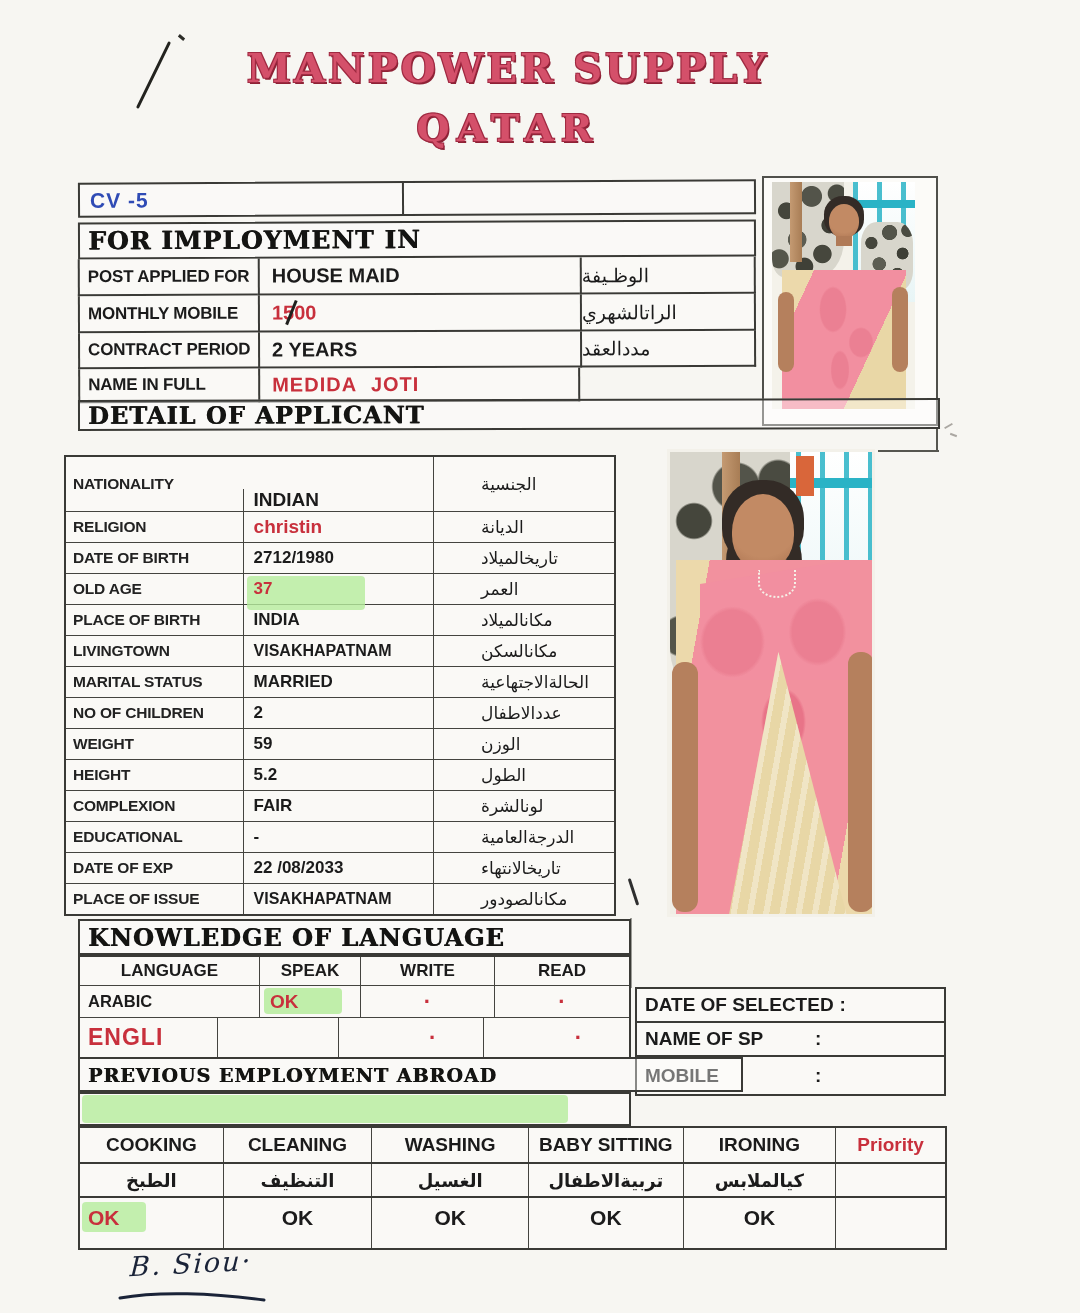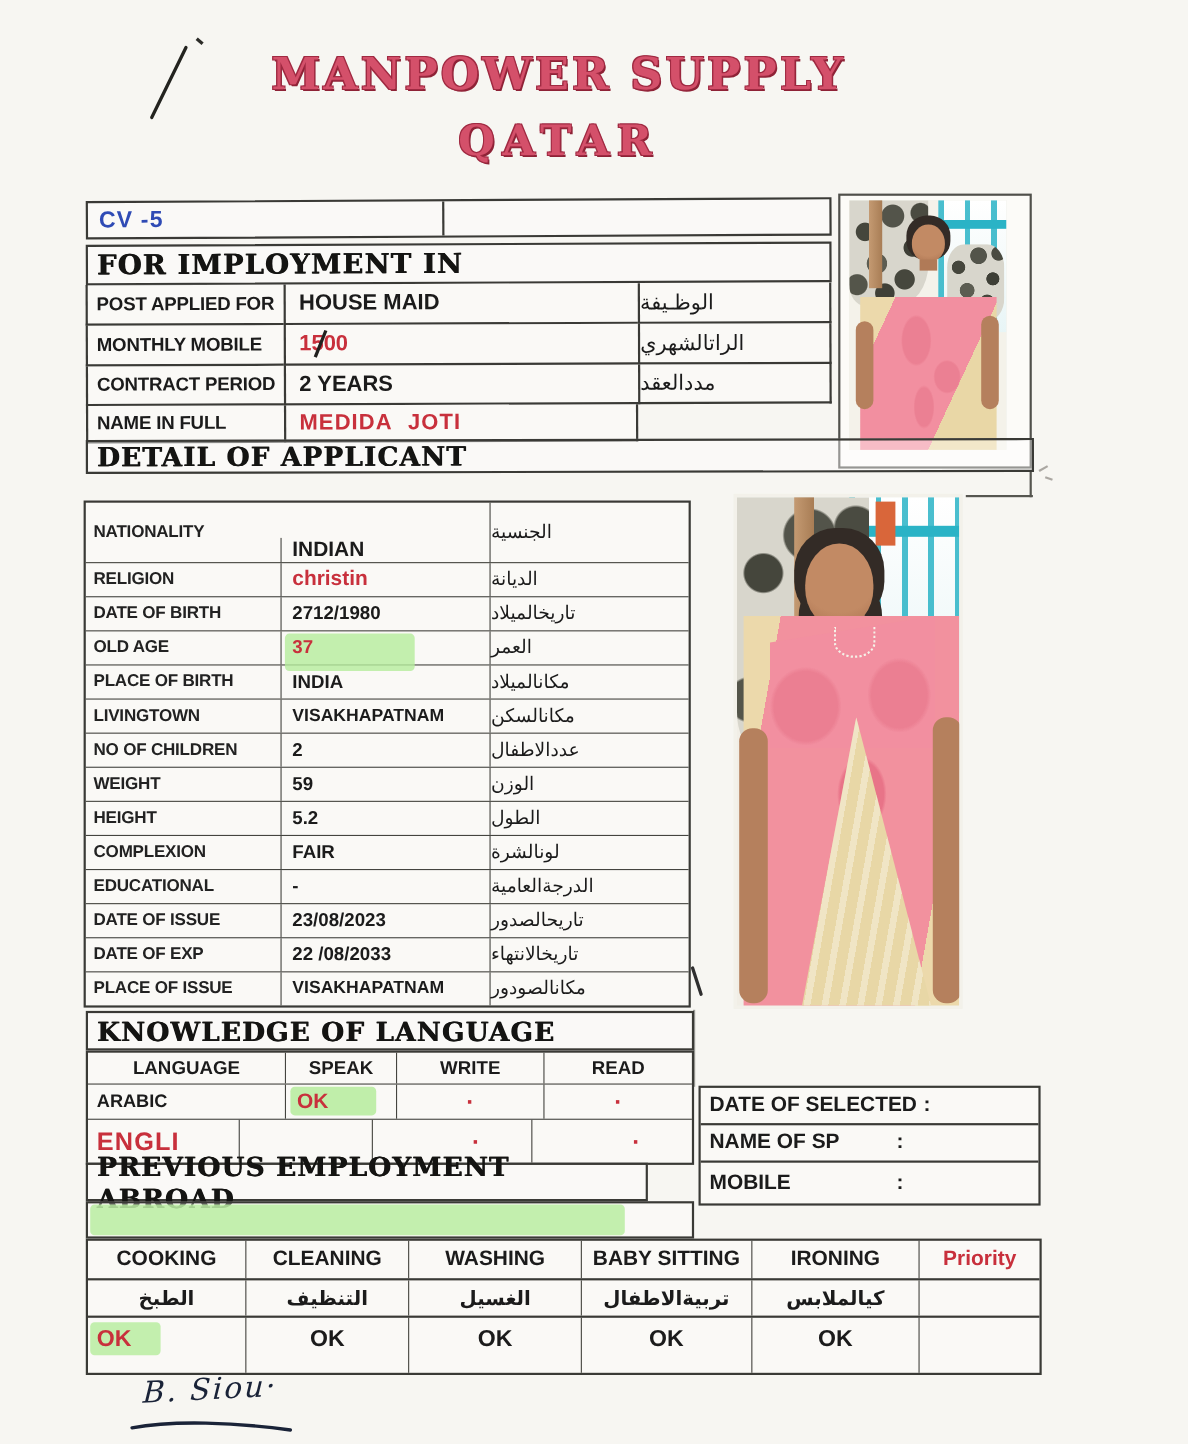--- a/index.html
+++ b/index.html
@@ -49,24 +49,24 @@
   .eval{width:322px;font-size:20px;font-weight:bold;padding-left:12px;border-left:2px solid #3a3a36;}
   .ear{width:176px;font-size:19px;justify-content:flex-end;padding-right:10px;border-left:2px solid #3a3a36;border-right:2px solid #3a3a36;font-family:"DejaVu Sans", sans-serif;}
   .ear.hidden{border:none;background:transparent;}
   .eval.last{border-right:none;}
   .red{color:#c8303c;}
   .salary{position:relative;}
   .salary .slash{position:absolute;left:30px;top:4px;width:2.5px;height:26px;background:#20201e;transform:rotate(22deg);}
   .namefull{letter-spacing:1px;word-spacing:8px;}
   
   .detband{left:78px;top:399px;width:862px;height:31px;font-size:24px;transform:rotate(-0.12deg);}
-  .dettable{left:76px;top:455px;width:552px;height:461px;border:2px solid #3a3a36;box-sizing:border-box;display:flex;flex-direction:column;background:rgba(255,255,255,.35);}
+  .dettable{left:64px;top:455px;width:552px;height:461px;border:2px solid #3a3a36;box-sizing:border-box;display:flex;flex-direction:column;background:rgba(255,255,255,.35);}
   .drow{flex:1;display:flex;border-bottom:1.5px solid #44443f;}
   .drow:last-child{border-bottom:none;}
-  .dlab,.dval,.dar{box-sizing:border-box;display:flex;align-items:center;}
+  .dlab,.dval,.dar{box-sizing:border-box;display:flex;align-items:center;padding-left:47px;}
   .dlab{width:178px;font-size:15.5px;font-weight:600;padding-left:7px;letter-spacing:-0.2px;color:#222;}
   .dval{width:192px;font-size:17px;font-weight:bold;padding-left:10px;border-left:1.5px solid #44443f;position:relative;}
   .dar{width:182px;font-size:17px;justify-content:flex-end;padding-right:8px;border-left:1.5px solid #44443f;font-family:"DejaVu Sans", sans-serif;}
   .hlbar{position:absolute;left:3px;top:2px;width:118px;height:34px;background:#b5ec9c;opacity:.8;border-radius:4px;z-index:0;}
   .dval span{position:relative;z-index:1;}
   .lowercase{text-transform:none;}
   
   .photo1{left:762px;top:176px;width:176px;height:250px;border:2px solid #50504b;background:#fcfbf8;box-sizing:border-box;}
   .pic{position:absolute;overflow:hidden;background:#eef0ea;}
   .pic1{left:8px;top:4px;width:143px;height:227px;}
@@ -135,21 +135,21 @@
   .okhl{position:absolute;left:4px;top:2px;width:78px;height:26px;background:#b5ec9c;opacity:.85;border-radius:4px;}
   .okcell span{position:relative;}
   .dash{justify-content:center;font-size:22px;font-weight:bold;color:#c8303c;}
   
   .selbox{left:635px;top:987px;width:311px;border:2px solid #3a3a36;box-sizing:border-box;background:rgba(255,255,255,.35);}
   .selrow{position:relative;height:34px;border-bottom:2px solid #3a3a36;display:flex;align-items:center;font-size:19px;font-weight:bold;padding-left:8px;box-sizing:border-box;}
   .selrow:last-child{border-bottom:none;height:37px;}
   .selcolon{margin-left:6px;}
   .selcolon.fixed{position:absolute;left:178px;margin:0;}
   
-  .prevband{left:78px;top:1057px;width:511px;height:35px;font-size:24px;}
+  .prevband{left:78px;top:1057px;width:665px;height:35px;font-size:19px;}
   .doharow{left:78px;top:1092px;width:553px;height:34px;border:2px solid #3a3a36;box-sizing:border-box;position:relative;display:flex;align-items:center;background:rgba(255,255,255,.35);}
   .dohahl{position:absolute;left:2px;top:1px;width:486px;height:28px;background:#b5ec9c;opacity:.8;border-radius:4px;}
   .dohatext{position:relative;font-size:20px;font-weight:bold;color:#c8303c;padding-left:6px;letter-spacing:.5px;}
   
   .skills{left:78px;top:1126px;width:869px;border:2px solid #3a3a36;box-sizing:border-box;background:rgba(255,255,255,.35);}
   .srow{display:flex;border-bottom:2px solid #3a3a36;}
   .srow:last-child{border-bottom:none;}
   .scell{box-sizing:border-box;border-right:1.5px solid #44443f;display:flex;align-items:center;justify-content:center;}
   .scell:last-child{border-right:none;}
   .sc1{width:144px;}.sc2{width:149px;}.sc3{width:157px;}.sc4{width:155px;}.sc5{width:153px;}.sc6{width:109px;}
@@ -272,20 +272,27 @@
     <div class="dar" dir="rtl">مكانالميلاد</div>
   </div>
   <div class="drow">
     <div class="dlab">LIVINGTOWN</div>
     <div class="dval" style="font-size:16px;">
         <span>VISAKHAPATNAM</span>
       </div>
     <div class="dar" dir="rtl">مكانالسكن</div>
   </div>
   <div class="drow">
+    <div class="dlab">MARITAL STATUS</div>
+    <div class="dval">
+        <span>MARRIED</span>
+      </div>
+    <div class="dar" dir="rtl">الحالةالاجتهاعية</div>
+  </div>
+  <div class="drow">
     <div class="dlab">NO OF CHILDREN</div>
     <div class="dval">
         <span>2</span>
       </div>
     <div class="dar" dir="rtl">عددالاطفال</div>
   </div>
   <div class="drow">
     <div class="dlab">WEIGHT</div>
     <div class="dval">
         <span>59</span>
@@ -305,27 +312,20 @@
         <span>FAIR</span>
       </div>
     <div class="dar" dir="rtl">لونالشرة</div>
   </div>
   <div class="drow">
     <div class="dlab">EDUCATIONAL</div>
     <div class="dval">
         <span>-</span>
       </div>
     <div class="dar" dir="rtl">الدرجةالعامية</div>
-  </div>
-  <div class="drow">
-    <div class="dlab">DATE OF ISSUE</div>
-    <div class="dval">
-        <span>23/08/2023</span>
-      </div>
-    <div class="dar" dir="rtl">تاريحالصدور</div>
   </div>
   <div class="drow">
     <div class="dlab">DATE OF EXP</div>
     <div class="dval">
         <span>22 /08/2033</span>
       </div>
     <div class="dar" dir="rtl">تاريخالانتهاء</div>
   </div>
   <div class="drow">
     <div class="dlab">PLACE OF ISSUE</div>

